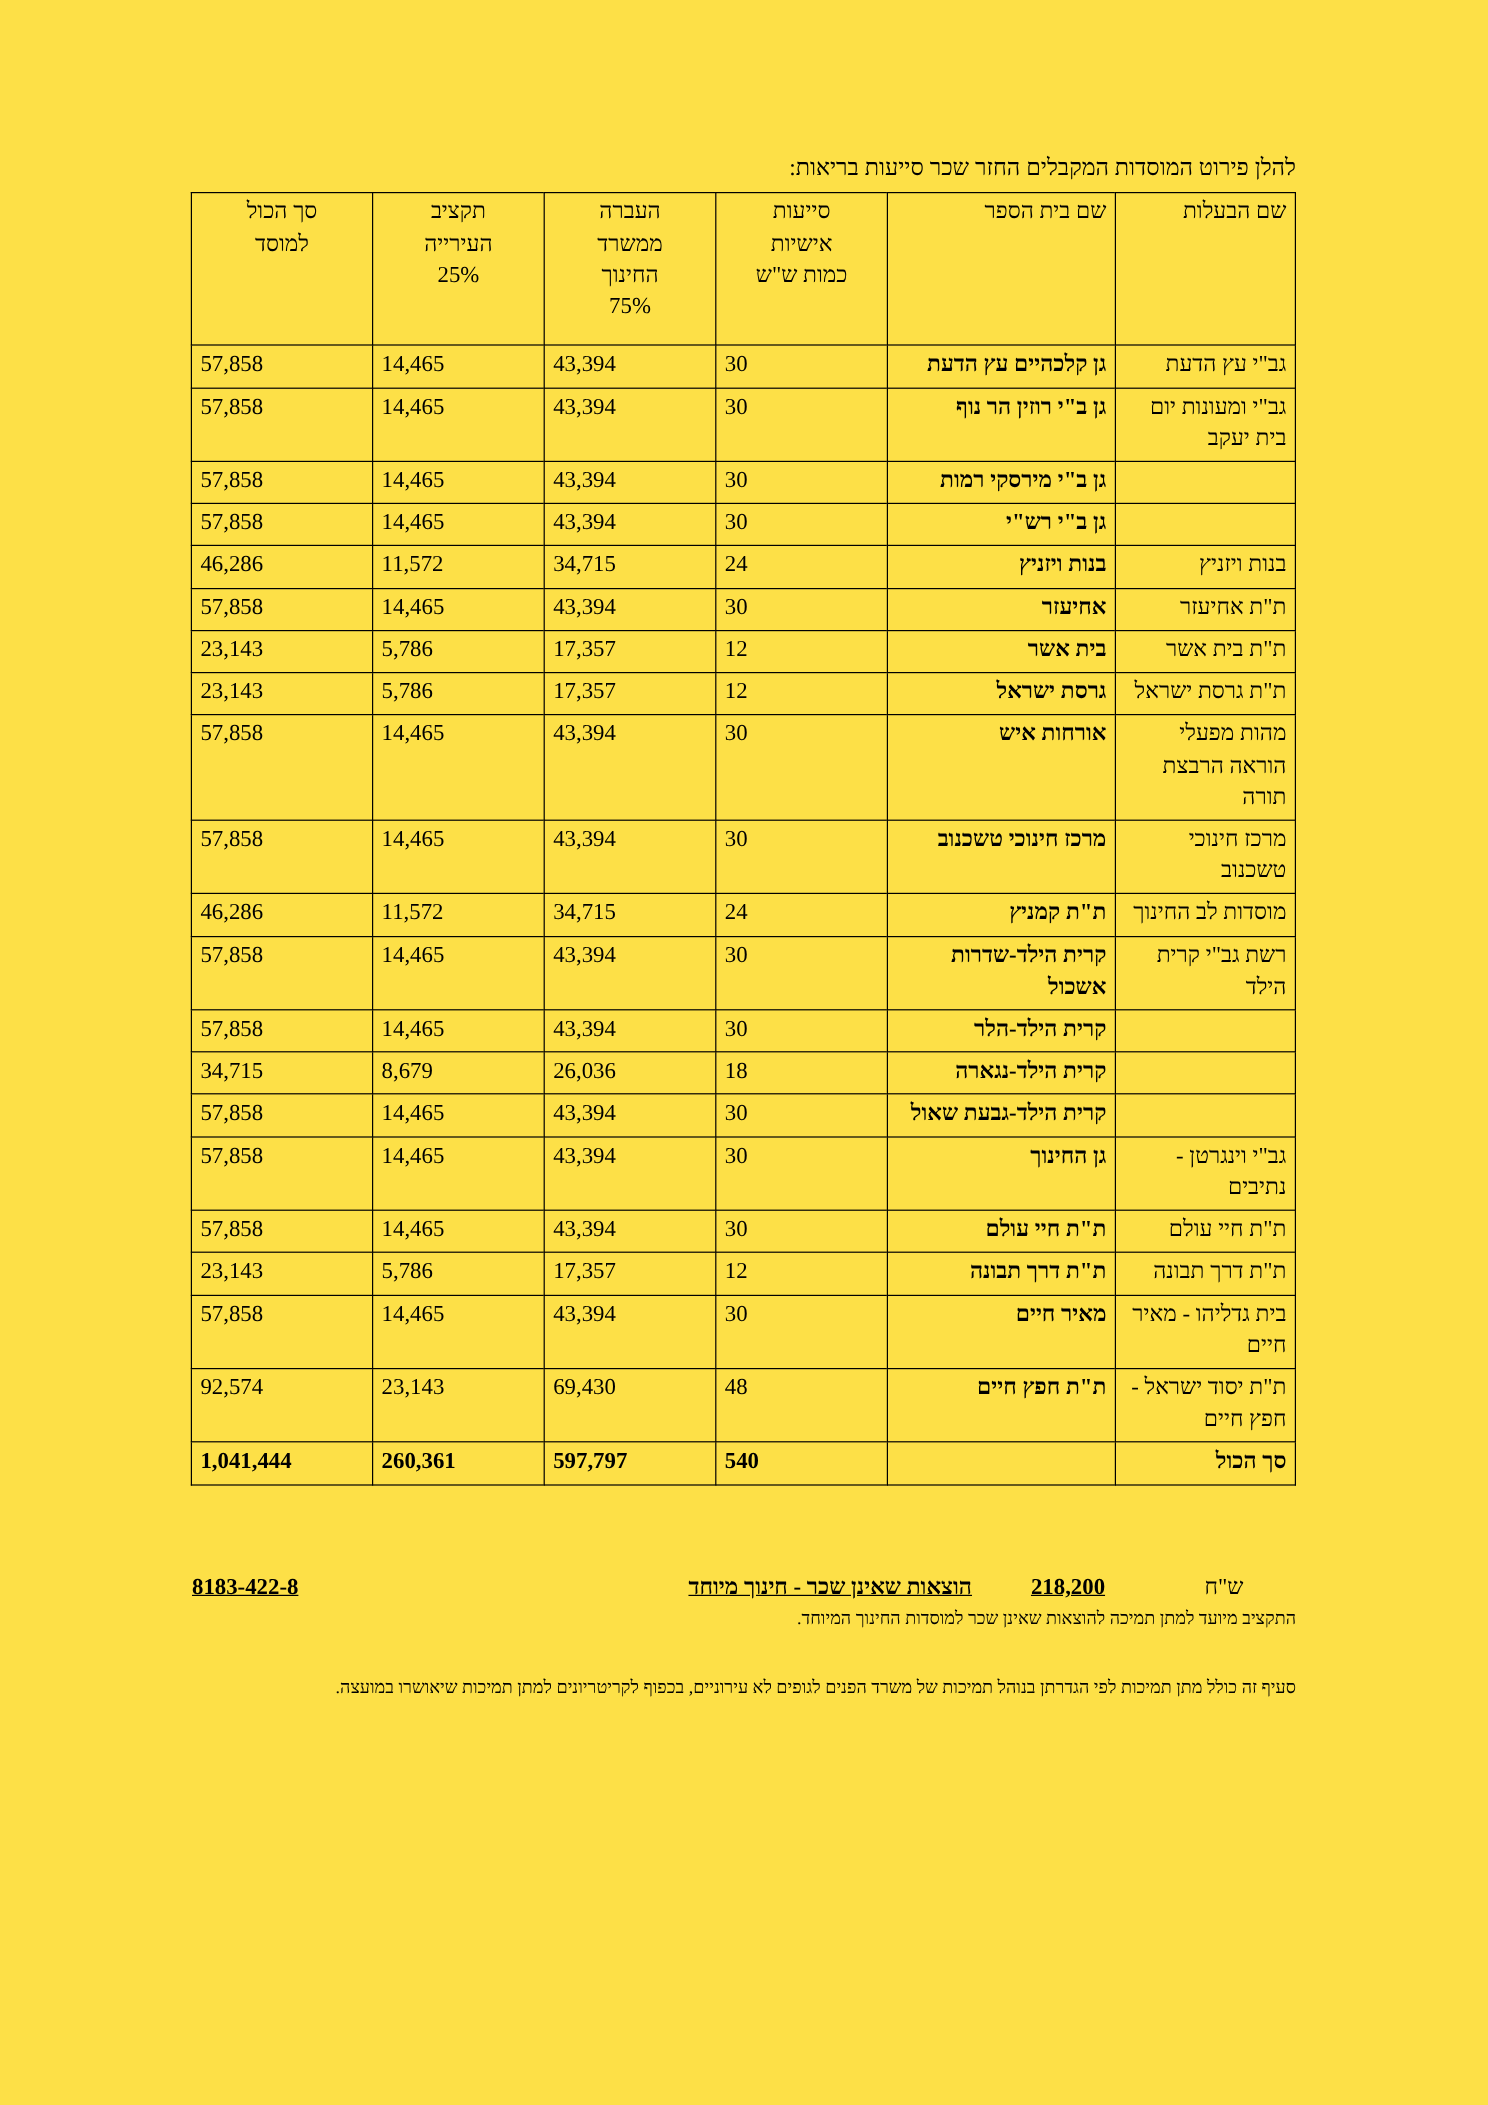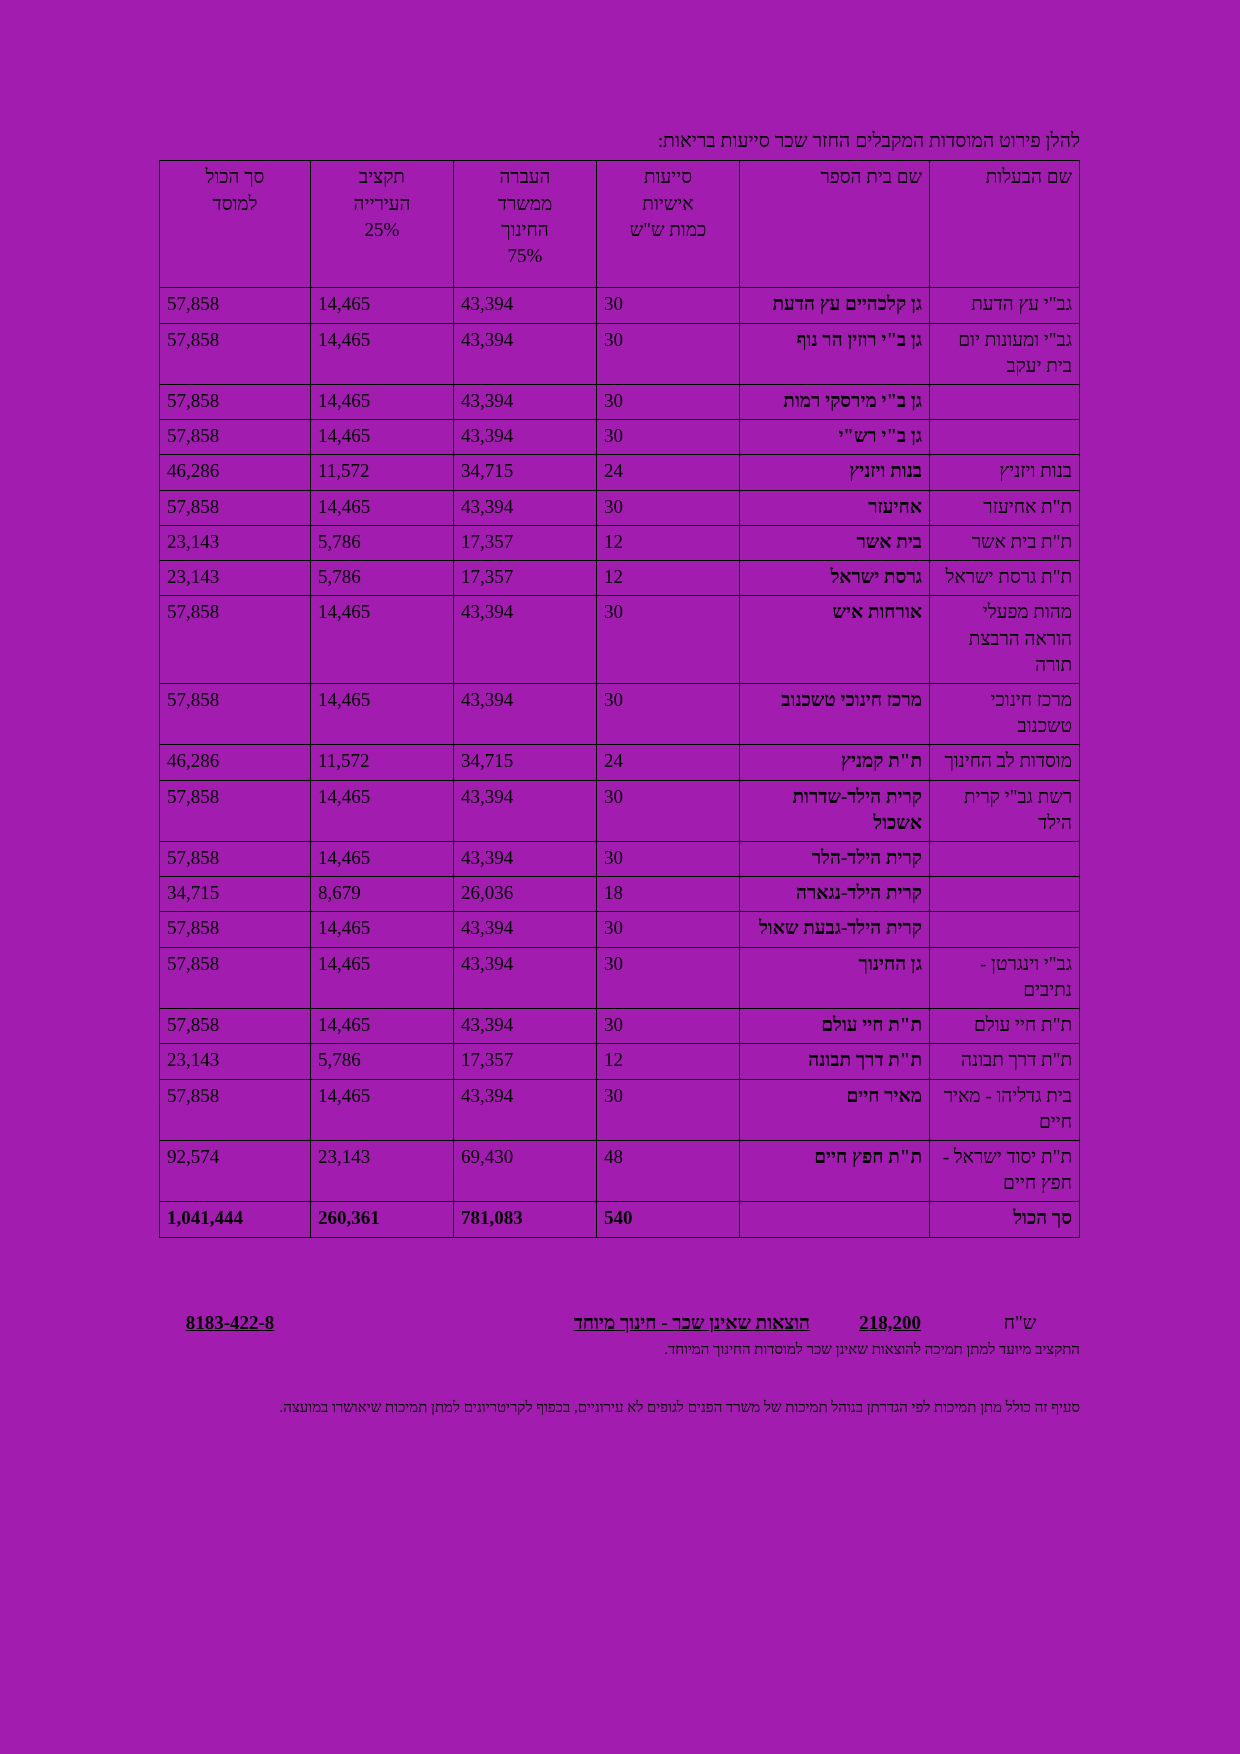--- a/index.html
+++ b/index.html
@@ -17,21 +17,21 @@
     direction: rtl;
   }
   .page {
     position: absolute;
     top: 0;
     left: 0;
     width: 1240px;
     height: 1754px;
     padding: 4px;
     box-sizing: border-box;
-    background: #a21caf;
+    background: #fde047;
   }
   .content {
     position: absolute;
     top: 128px;
     right: 160px;
     width: 920px;
   }
 
   .intro-line {
     font-size: 19.5px;
@@ -108,21 +108,21 @@
     width: 920px;
     font-size: 19px;
     margin: 0;
   }
   .budget-line .b-code {
     font-weight: bold;
     text-decoration: underline;
     direction: ltr;
     unicode-bidi: embed;
     width: 140px;
-    text-align: center;
+    text-align: left;
   }
   .budget-line .b-name {
     font-weight: bold;
     text-decoration: underline;
     flex: 1;
     text-align: right;
     padding-right: 10px;
   }
   .budget-line .b-amount {
     font-weight: bold;
@@ -376,21 +376,21 @@
           <td class="num">48</td>
           <td class="num">69,430</td>
           <td class="num">23,143</td>
           <td class="num">92,574</td>
         </tr>
 
         <tr class="total-row">
           <td class="owner">סך הכול</td>
           <td class="txt"></td>
           <td class="num">540</td>
-          <td class="num">781,083</td>
+          <td class="num">597,797</td>
           <td class="num">260,361</td>
           <td class="num">1,041,444</td>
         </tr>
 
       </tbody>
     </table>
 
     <div class="spacer-below-table"></div>
 
     <div class="budget-line">

